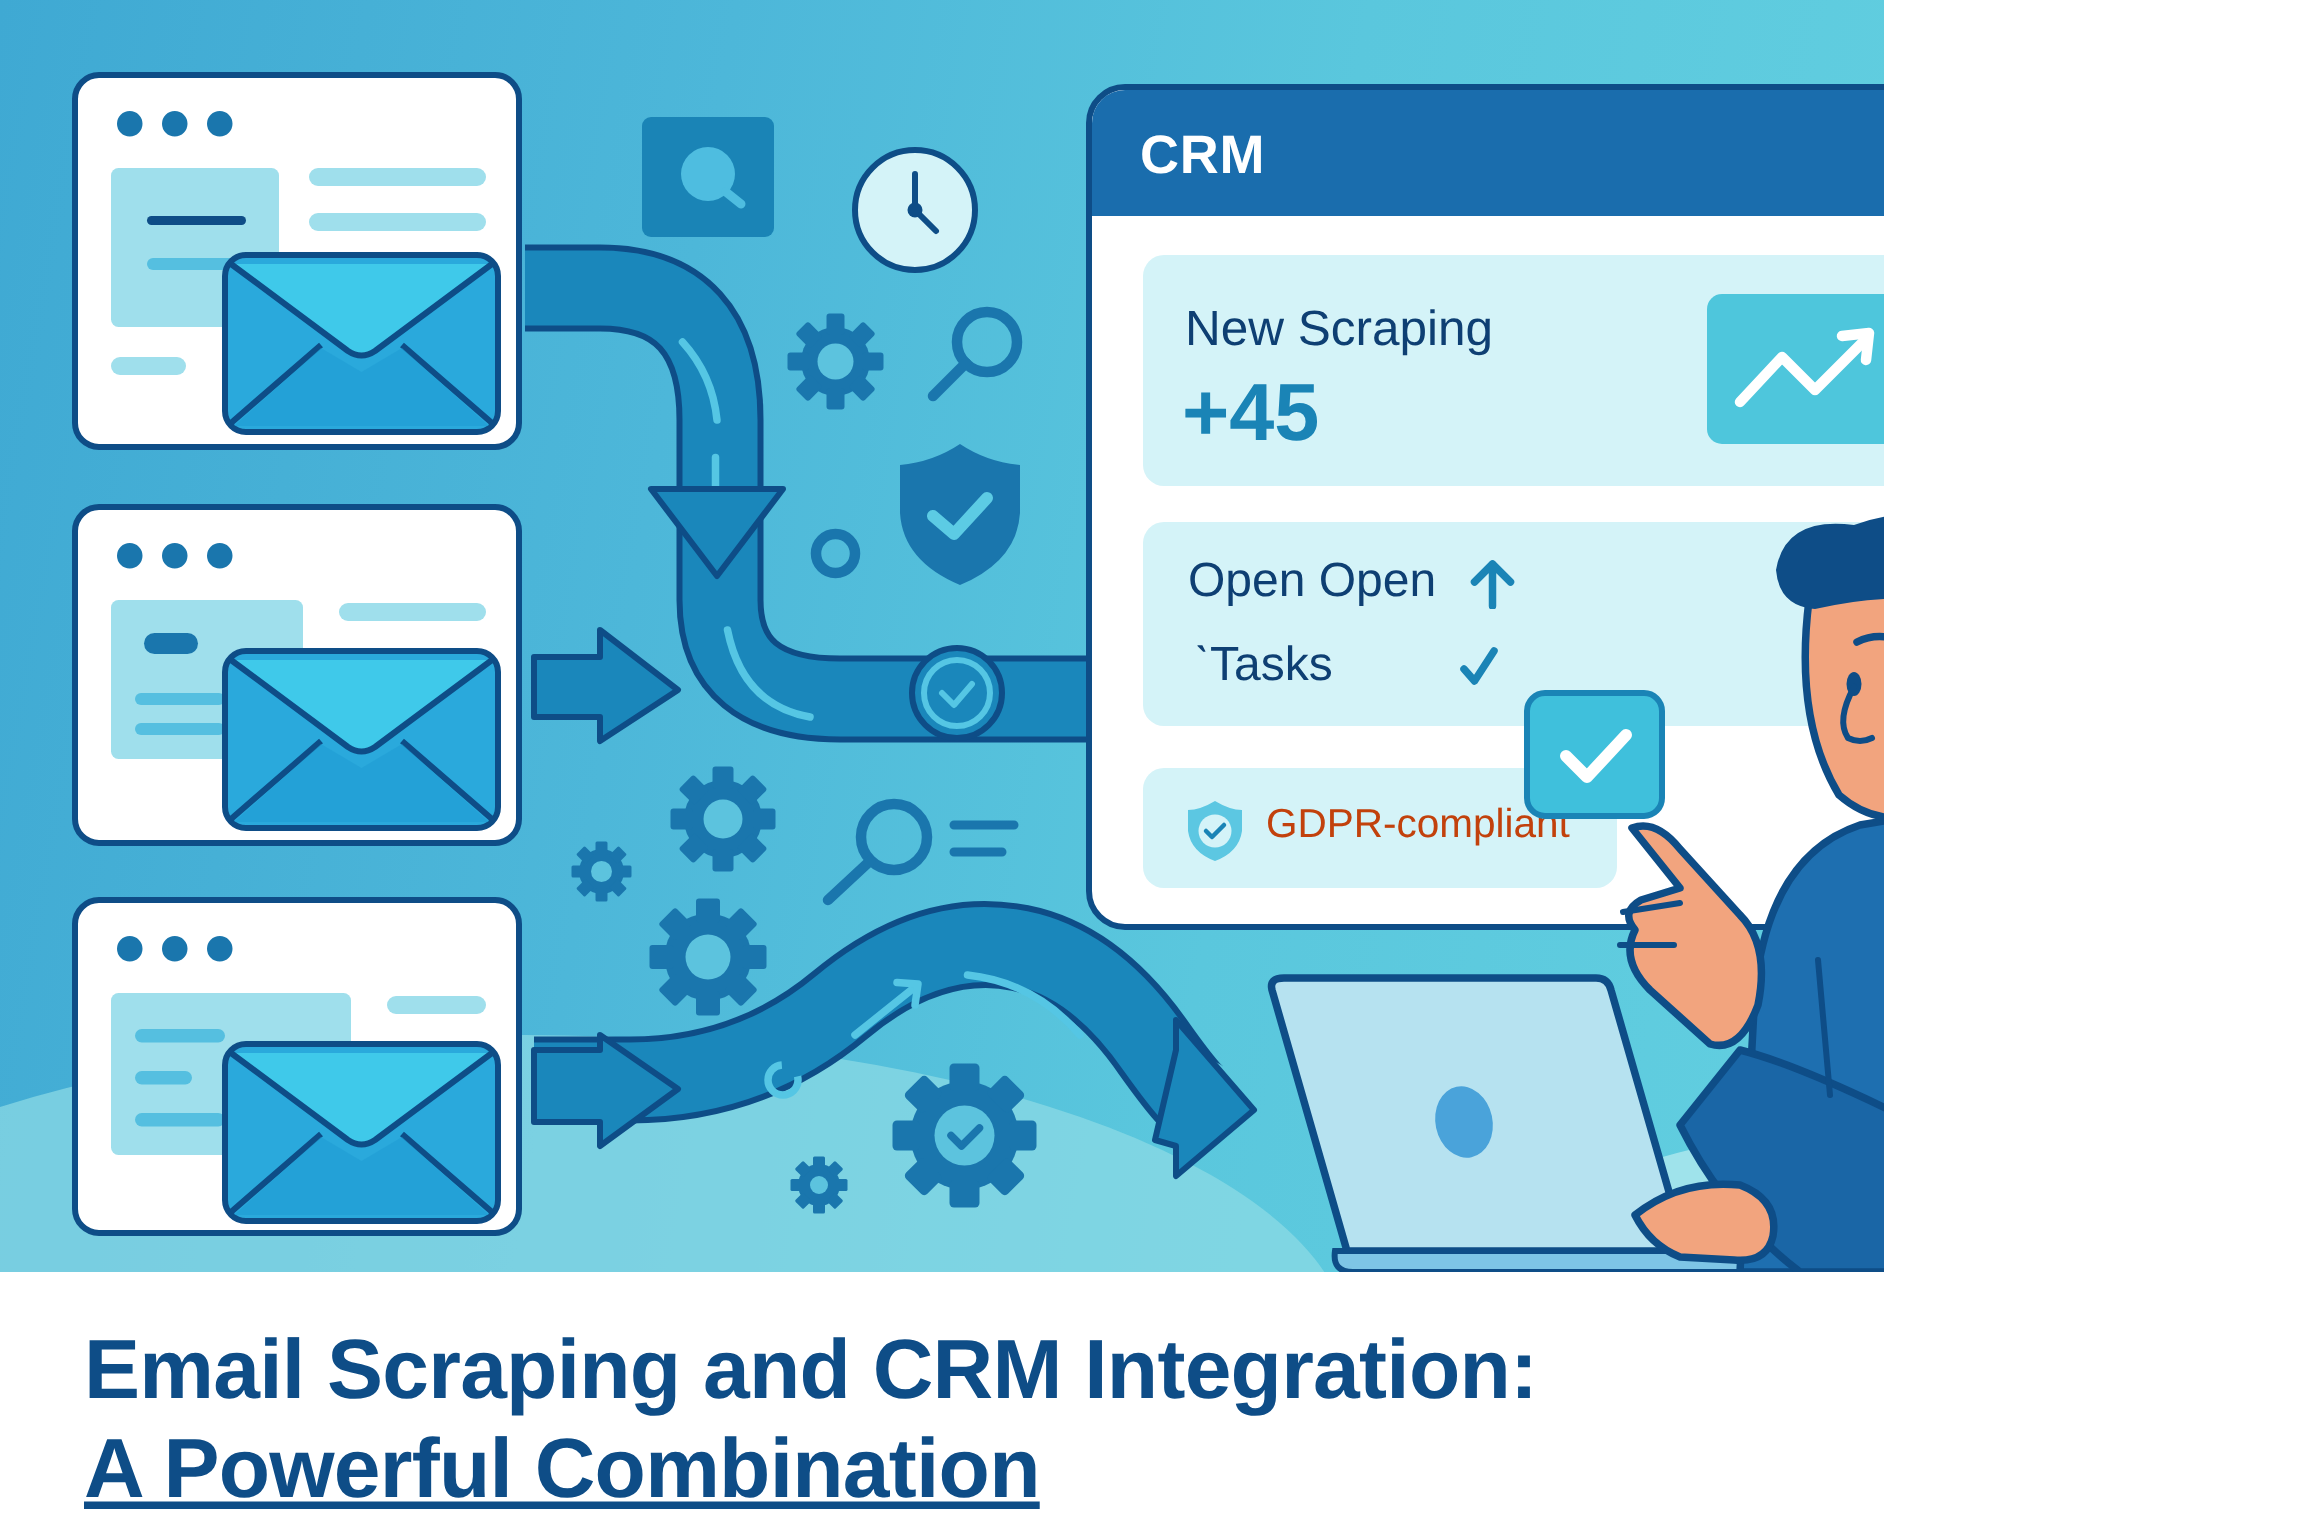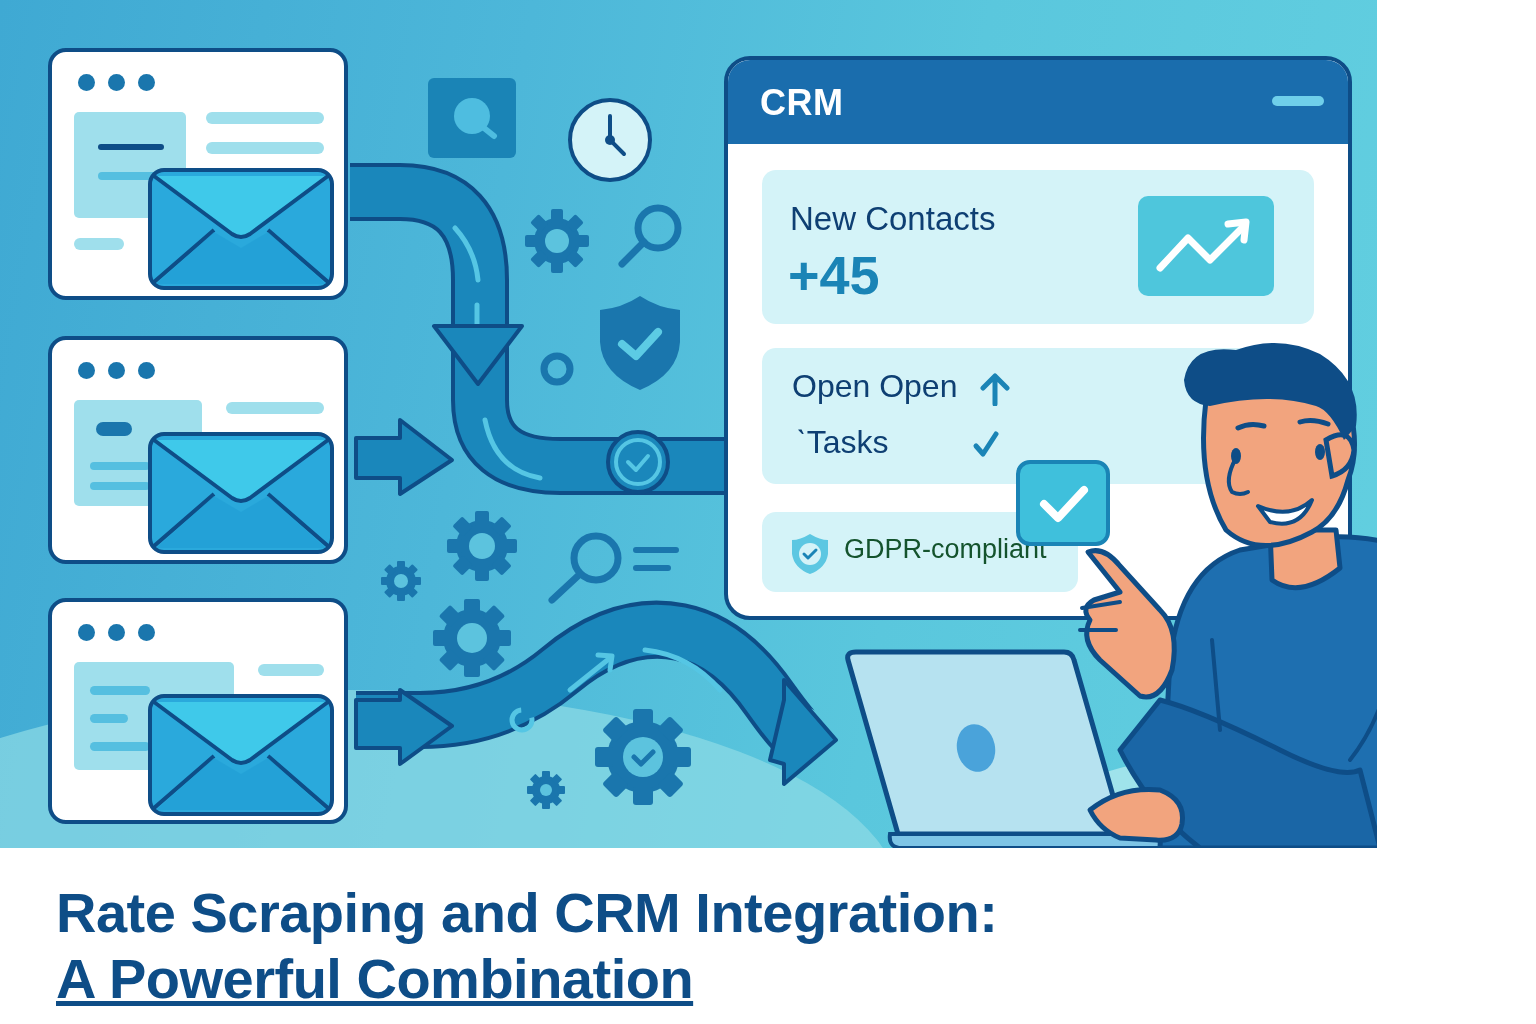--- a/index.html
+++ b/index.html
@@ -1,17 +1,17 @@
 <!DOCTYPE html>
 <html><head>
 <meta charset="utf-8">
 <style>
   html, body { margin: 0; padding: 0; }
   body { width: 1536px; height: 1024px; overflow: hidden; background: #ffffff; font-family: "Liberation Sans", "DejaVu Sans", sans-serif; }
-  .stage { position: relative; width: 1377px; height: 848px; overflow: hidden;
+  .stage { position: relative; width: 1256px; height: 848px; overflow: hidden;
     background: linear-gradient(100deg, #3fa9d3 0%, #4db7d9 35%, #5ac7dd 65%, #62cfe0 100%); }
   .abs { position: absolute; }
   .hill { position: absolute; border-radius: 50%; }
   
   .src-win { position: absolute; width: 300px; background: #ffffff; border: 4px solid #0e4d87; border-radius: 18px; box-sizing: border-box; }
   .dots { position: absolute; left: 26px; top: 22px; display: flex; gap: 13px; }
   .dot { width: 17px; height: 17px; border-radius: 50%; background: #1a76ad; }
   .panel { position: absolute; background: #9fdfec; border-radius: 5px; }
   .bar { position: absolute; height: 12px; border-radius: 6px; background: #9fdfec; }
   .bar.dark { background: #0e4d87; height: 6px; border-radius: 3px; }
@@ -20,21 +20,21 @@
   .env { position: absolute; width: 186px; height: 122px; }
   
   .crm { position: absolute; left: 724px; top: 56px; width: 628px; height: 564px; background: #ffffff; border: 4px solid #0e4d87; border-radius: 26px; box-sizing: border-box; overflow: hidden; }
   .crm-head { position: absolute; left: 0; top: 0; right: 0; height: 84px; background: #1a6dad; }
   .crm-title { position: absolute; left: 32px; top: 22px; color: #ffffff; font-weight: bold; font-size: 36px; letter-spacing: 0.5px; }
   .crm-minimize { position: absolute; right: 24px; top: 36px; width: 52px; height: 10px; border-radius: 5px; background: #6fcfea; }
   .card { position: absolute; background: #d4f3f8; border-radius: 14px; }
   .card-label { position: absolute; color: #0e3f73; font-size: 33px; }
   .metric { position: absolute; color: #1a84b6; font-size: 54px; font-weight: bold; }
   .trend-box { position: absolute; width: 136px; height: 100px; background: #4ec6dc; border-radius: 10px; }
-  .gdpr-text { position: absolute; color: #14532d; font-size: 27px; }
+  .gdpr-text { position: absolute; color: #c2410c; font-size: 27px; }
   .check-box { position: absolute; left: 1016px; top: 460px; width: 94px; height: 86px; background: #3fc0dc; border: 4px solid #1a84b6; border-radius: 14px; box-sizing: border-box; }
   
   .title-area { position: absolute; left: 0; top: 848px; width: 1536px; height: 176px; background: #ffffff; }
   .title-line { position: absolute; left: 56px; color: #0e4d87; font-weight: bold; font-size: 56px; letter-spacing: -0.5px; white-space: nowrap; }
   svg { display: block; }
 </style>
 </head>
 <body>
 
 <div class="stage">
@@ -292,21 +292,21 @@
     <circle r="12" fill="#5ecfe0"></circle>
   </svg>
 
   <div class="crm">
     <div class="crm-head">
       <div class="crm-title">CRM</div>
       <div class="crm-minimize"></div>
     </div>
 
     <div class="card" style="left:34px; top:110px; width:552px; height:154px;">
-      <div class="card-label" style="left:28px; top:30px;">New Contacts</div>
+      <div class="card-label" style="left:28px; top:30px;">New Scraping</div>
       <div class="metric" style="left:26px; top:74px;">+45</div>
       <div class="trend-box" style="left:376px; top:26px;">
         <svg width="136" height="100" viewBox="0 0 136 100">
           <path d="M22 72 L50 42 L72 64 L106 30" fill="none" stroke="#ffffff" stroke-width="7" stroke-linecap="round" stroke-linejoin="round"></path>
           <path d="M90 28 L108 26 L106 44" fill="none" stroke="#ffffff" stroke-width="7" stroke-linecap="round" stroke-linejoin="round"></path>
         </svg>
       </div>
     </div>
 
     <div class="card" style="left:34px; top:288px; width:552px; height:136px;">
@@ -366,15 +366,15 @@
     <path d="M28 222 Q44 216 60 236 L100 280 Q120 300 112 340 Q100 372 80 366 L40 330 Q20 310 30 290 Q20 278 34 270 L60 262 Z" fill="#f2a47e" stroke="#0e4d87" stroke-width="5" stroke-linejoin="round"></path>
     <path d="M22 278 L60 272 M20 300 L56 300" stroke="#0e4d87" stroke-width="4" stroke-linecap="round"></path>
 
     <path d="M30 480 Q60 456 100 460 Q126 470 122 494 Q118 512 96 510 L60 508 Q40 500 30 480 Z" fill="#f2a47e" stroke="#0e4d87" stroke-width="5" stroke-linejoin="round"></path>
 
     <path d="M152 310 L160 400 M340 290 Q330 380 290 430" stroke="#0e4d87" stroke-width="4" fill="none" stroke-linecap="round"></path>
   </svg>
 </div>
 
 <div class="title-area">
-  <div class="title-line" style="top:32px;">Rate Scraping and CRM Integration:</div>
+  <div class="title-line" style="top:32px;">Email Scraping and CRM Integration:</div>
   <div class="title-line" style="top:98px;text-decoration:underline;">A Powerful Combination</div>
 </div>
 
 </body></html>

